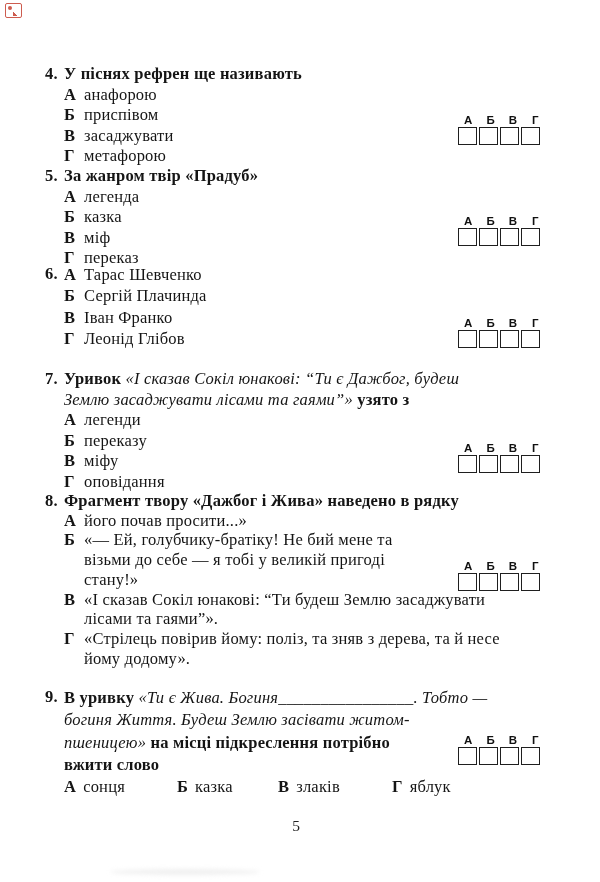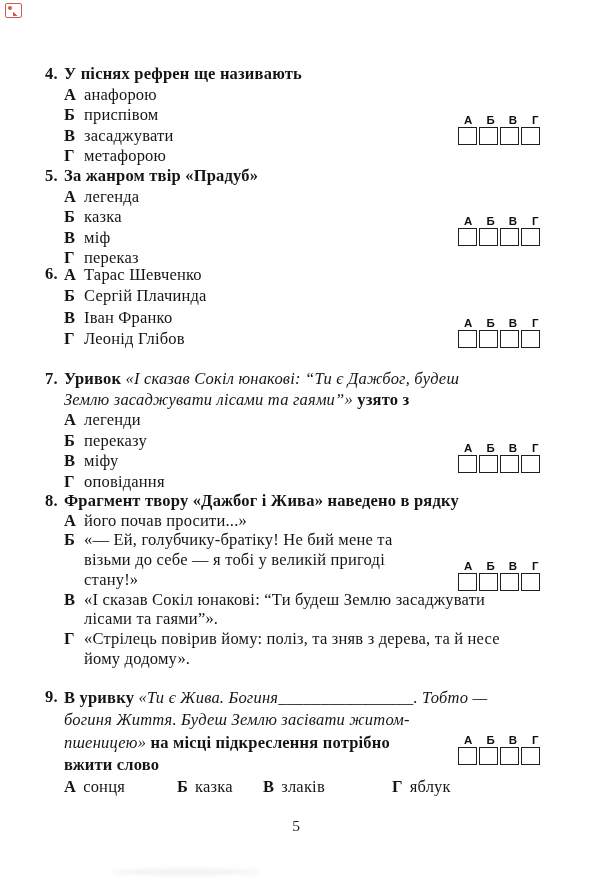--- a/index.html
+++ b/index.html
@@ -205,21 +205,21 @@
       <div class="question" style="top: 687px;">
         <span class="q-num">9.</span>
         <div class="q-body" style="line-height: 22.3px;">
           <div class="line q-title"><span class="b">В уривку </span><span class="i">«Ти є Жива. Богиня________________. Тобто —</span></div>
           <div class="line q-title"><span class="i">богиня Життя. Будеш Землю засівати житом-</span></div>
           <div class="line q-title"><span class="i">пшеницею» </span><span class="b">на місці підкреслення потрібно</span></div>
           <div class="line q-title"><span class="b">вжити слово</span></div>
           <div class="line inline-opts" style="height: 22.3px;">
             <span class="inline-opt" style="left: 0px;"><span class="opt-letter">А</span><span class="n">сонця</span></span>
             <span class="inline-opt" style="left: 113px;"><span class="opt-letter">Б</span><span class="n">казка</span></span>
-            <span class="inline-opt" style="left: 199px;"><span class="opt-letter">В</span><span class="n">злаків</span></span>
+            <span class="inline-opt" style="left: 214px;"><span class="opt-letter">В</span><span class="n">злаків</span></span>
             <span class="inline-opt" style="left: 328px;"><span class="opt-letter">Г</span><span class="n">яблук</span></span>
           </div>
         </div>
       </div>
     </div>
   <div id="grids-layer">
       <div class="agrid" style="top: 114px;">
         <div class="agrid-letters">
           <span>А</span>
           <span>Б</span>

